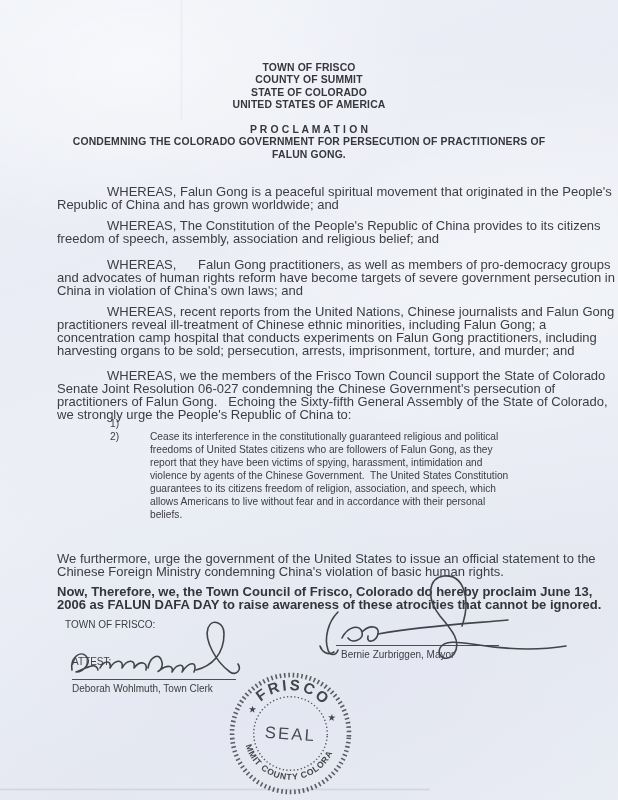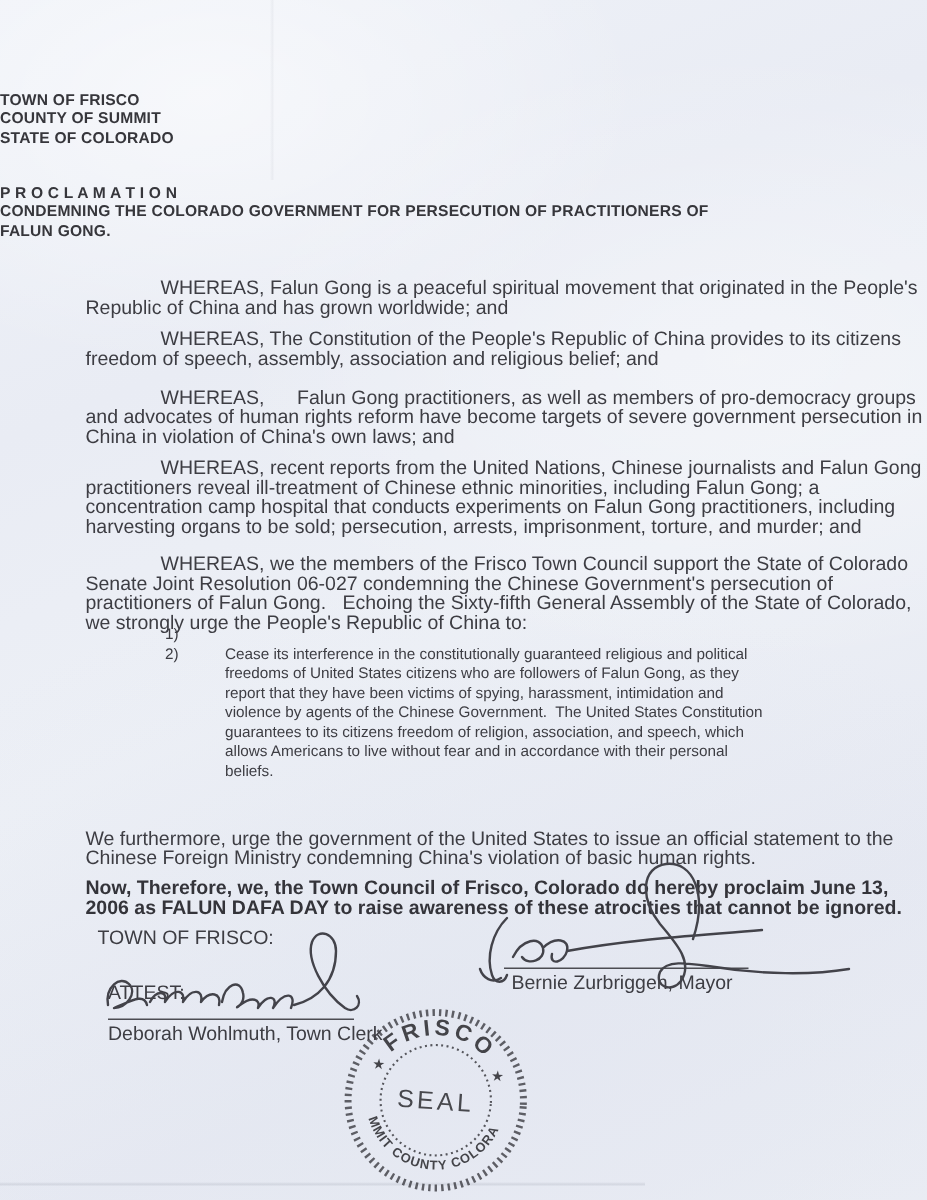--- a/index.html
+++ b/index.html
@@ -10,46 +10,47 @@
       radial-gradient(ellipse 500px 300px at 80% 30%, rgba(255,255,255,.35), rgba(255,255,255,0) 70%),
       radial-gradient(ellipse 600px 400px at 50% 85%, rgba(226,230,240,.6), rgba(226,230,240,0) 75%),
       linear-gradient(158deg,#eff2f8 0%,#e9ecf4 28%,#edf0f6 52%,#e6e9f2 78%,#eaedf4 100%);
     font-family:"Liberation Sans",sans-serif;
     color:#3b3b40;
   }
   .crease{position:absolute;left:0;top:788px;width:430px;height:3px;
     background:linear-gradient(180deg,rgba(255,255,255,0),rgba(110,116,132,.16),rgba(255,255,255,0));}
   .crease2{position:absolute;left:180px;top:0;width:3px;height:120px;
     background:linear-gradient(90deg,rgba(255,255,255,0),rgba(120,126,140,.08),rgba(255,255,255,0));}
-  .centered{position:absolute;left:0;width:618px;}
+  .centered{position:absolute;left:0;width:618px;text-align:center;}
   .hl{font-weight:bold;font-size:10.4px;line-height:12.3px;color:#36363b;letter-spacing:.15px;}
   .para{position:absolute;left:57px;font-size:13px;line-height:13px;white-space:pre;color:#3d3d43;}
   .indent{text-indent:50px;}
   .bold{font-weight:bold;color:#34343a;}
   .list{position:absolute;left:110px;top:417px;font-size:10.2px;line-height:13px;color:#3d3d43;}
   .res{display:flex;}
   .rnum{width:40px;flex-shrink:0;}
   .rtext{white-space:pre;}
-  .label{position:absolute;font-size:13px;line-height:12px;color:#3d3d43;white-space:pre;}
+  .label{position:absolute;font-size:10px;line-height:12px;color:#3d3d43;white-space:pre;}
   .rule{position:absolute;height:0;border-top:1.2px solid #4c4c52;}
   svg.sig{position:absolute;pointer-events:none;}
   svg.sig path{fill:none;stroke:#43434a;stroke-width:1.6;stroke-linecap:round;stroke-linejoin:round;}
   svg.seal{position:absolute;left:227px;top:670px;width:127px;height:127px;opacity:.93;}
 </style>
 </head>
 <body>
 
 <div class="paper">
   <div class="crease"></div>
   <div class="crease2"></div>
 
   <div class="centered" style="top:62px">
     <div class="hl">TOWN OF FRISCO</div>
     <div class="hl">COUNTY OF SUMMIT</div>
     <div class="hl">STATE OF COLORADO</div>
+    <div class="hl">UNITED STATES OF AMERICA</div>
   </div>
 
   <div class="centered" style="top:124px">
     <div class="hl">P R O C L A M A T I O N</div>
     <div class="hl">CONDEMNING THE COLORADO GOVERNMENT FOR PERSECUTION OF PRACTITIONERS OF</div>
     <div class="hl">FALUN GONG.</div>
   </div>
 
   <div class="para indent" style="top:185px">WHEREAS, Falun Gong is a peaceful spiritual movement that originated in the People's
 Republic of China and has grown worldwide; and</div>

